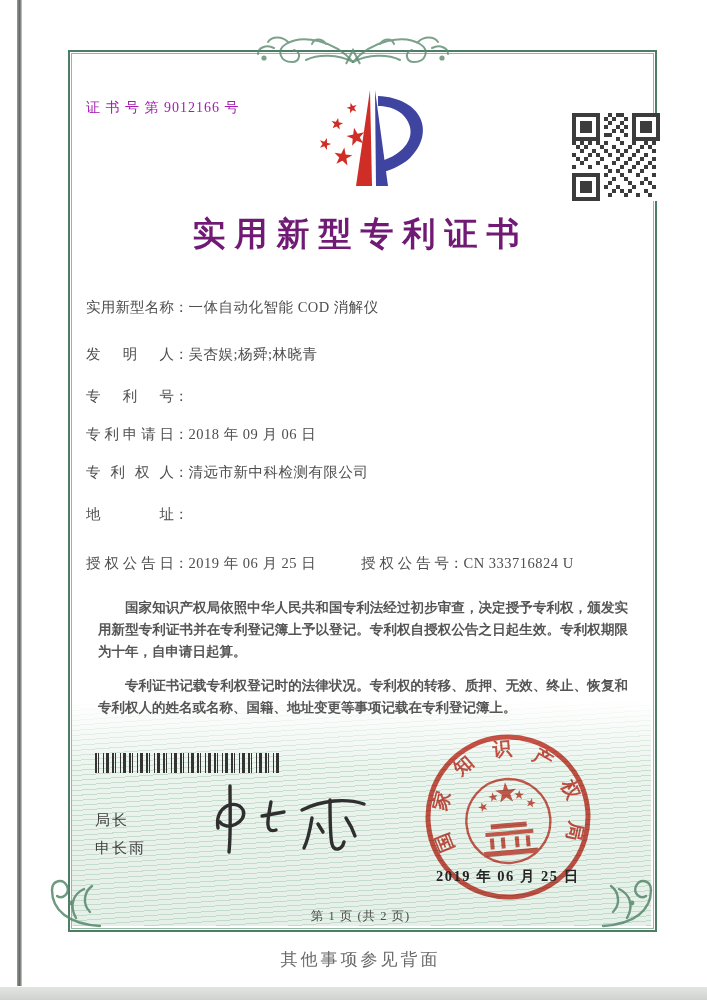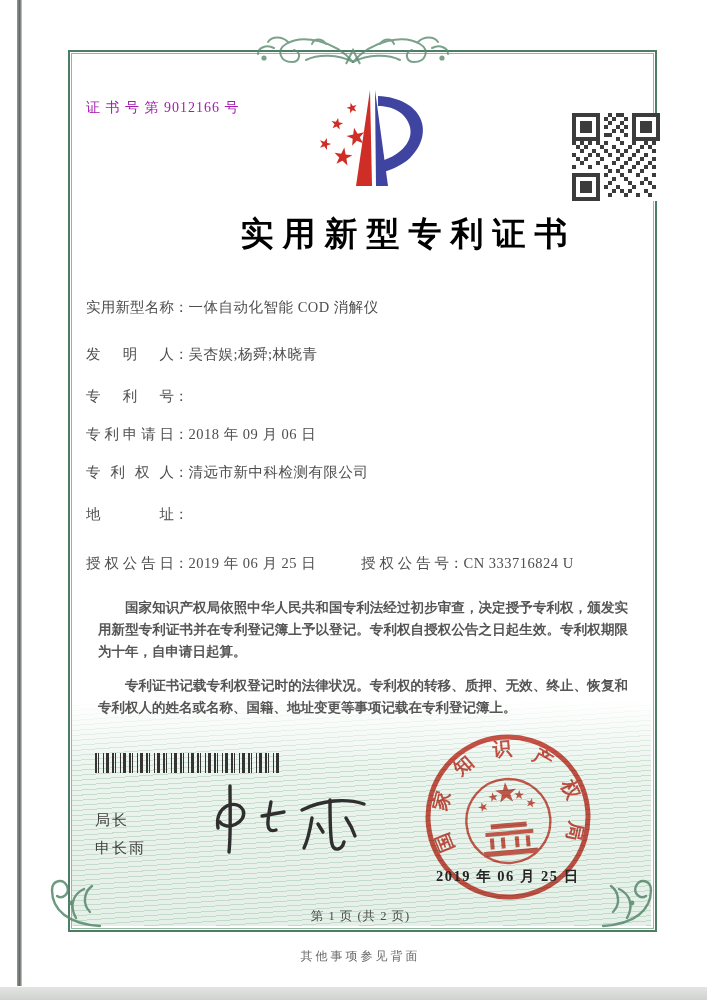--- a/index.html
+++ b/index.html
@@ -18,21 +18,21 @@
   
   .guilloche{left:72px;top:700px;width:579px;height:226px;
     background-image:
       linear-gradient(180deg,#ffffff 0,rgba(255,255,255,0) 70px),
       repeating-linear-gradient(176deg,rgba(104,162,124,.28) 0 1px,rgba(104,162,124,0) 1px 5px),
       linear-gradient(180deg,#eef6f0,#e5f0e8);
   }
 
   .certno{left:86px;top:99px;font-size:14px;letter-spacing:1px;color:#a21caf;}
   .title{left:68px;top:212px;width:585px;text-align:center;font-size:33px;font-weight:bold;
-         letter-spacing:9px;color:#000000;padding-left:48px;}
+         letter-spacing:9px;color:#701a75;}
 
   
   .row{left:86px;width:556px;display:flex;align-items:flex-start;font-size:14.5px;color:#4e4e4e;line-height:20px;}
   .flabel{display:inline-block;width:88px;text-align:justify;text-align-last:justify;flex:0 0 88px;}
   .colon{flex:0 0 14px;}
   .fvalue{flex:1 1 auto;letter-spacing:.5px;}
   .r1{top:297px}.r2{top:344px}.r3{top:386px}.r4{top:424px}.r5{top:462px}.r6{top:504px}.r7{top:553px}
   .pair2{position:absolute;left:275px;top:0;display:flex;}
   .row.rel{position:absolute;}
 
@@ -46,21 +46,21 @@
       repeating-linear-gradient(90deg,#343434 0 2px,transparent 2px 3px,#343434 3px 4px,transparent 4px 8px,#343434 8px 9px,transparent 9px 11px,#343434 11px 14px,transparent 14px 17px);
   }
 
   .director{left:95px;top:806px;font-size:15px;line-height:28px;color:#3f3f3f;letter-spacing:2px;}
 
   .sig{left:196px;top:772px;}
   .sealwrap{left:418px;top:727px;opacity:.88;mix-blend-mode:multiply;}
   .sealdate{left:436px;top:867px;font-size:14.5px;letter-spacing:1.5px;color:#242424;font-weight:bold;z-index:5;}
 
   .pageno{left:68px;top:908px;width:585px;text-align:center;font-size:12.5px;color:#4a4a4a;letter-spacing:1px;}
-  .note{left:68px;top:948px;width:585px;text-align:center;font-size:12px;color:#6a6a6a;letter-spacing:3px;}
+  .note{left:68px;top:948px;width:585px;text-align:center;font-size:17px;color:#6a6a6a;letter-spacing:3px;}
 
   
   .qr{left:572px;top:113px;width:88px;height:88px;background:#fff;}
   .qr .finder{position:absolute;width:20px;height:20px;border:4px solid #3c3c3c;}
   .qr .finder i{display:block;width:12px;height:12px;background:#3c3c3c;margin:4px;}
   .qr .f-tl{left:0;top:0}.qr .f-tr{right:0;top:0}.qr .f-bl{left:0;bottom:0}
   .qr .dots{position:absolute;left:0;top:0;width:4px;height:4px;background:transparent;
     box-shadow:
       36px 0 #3c3c3c,44px 0 #3c3c3c,48px 0 #3c3c3c,
       32px 4px #3c3c3c,40px 4px #3c3c3c,52px 4px #3c3c3c,

